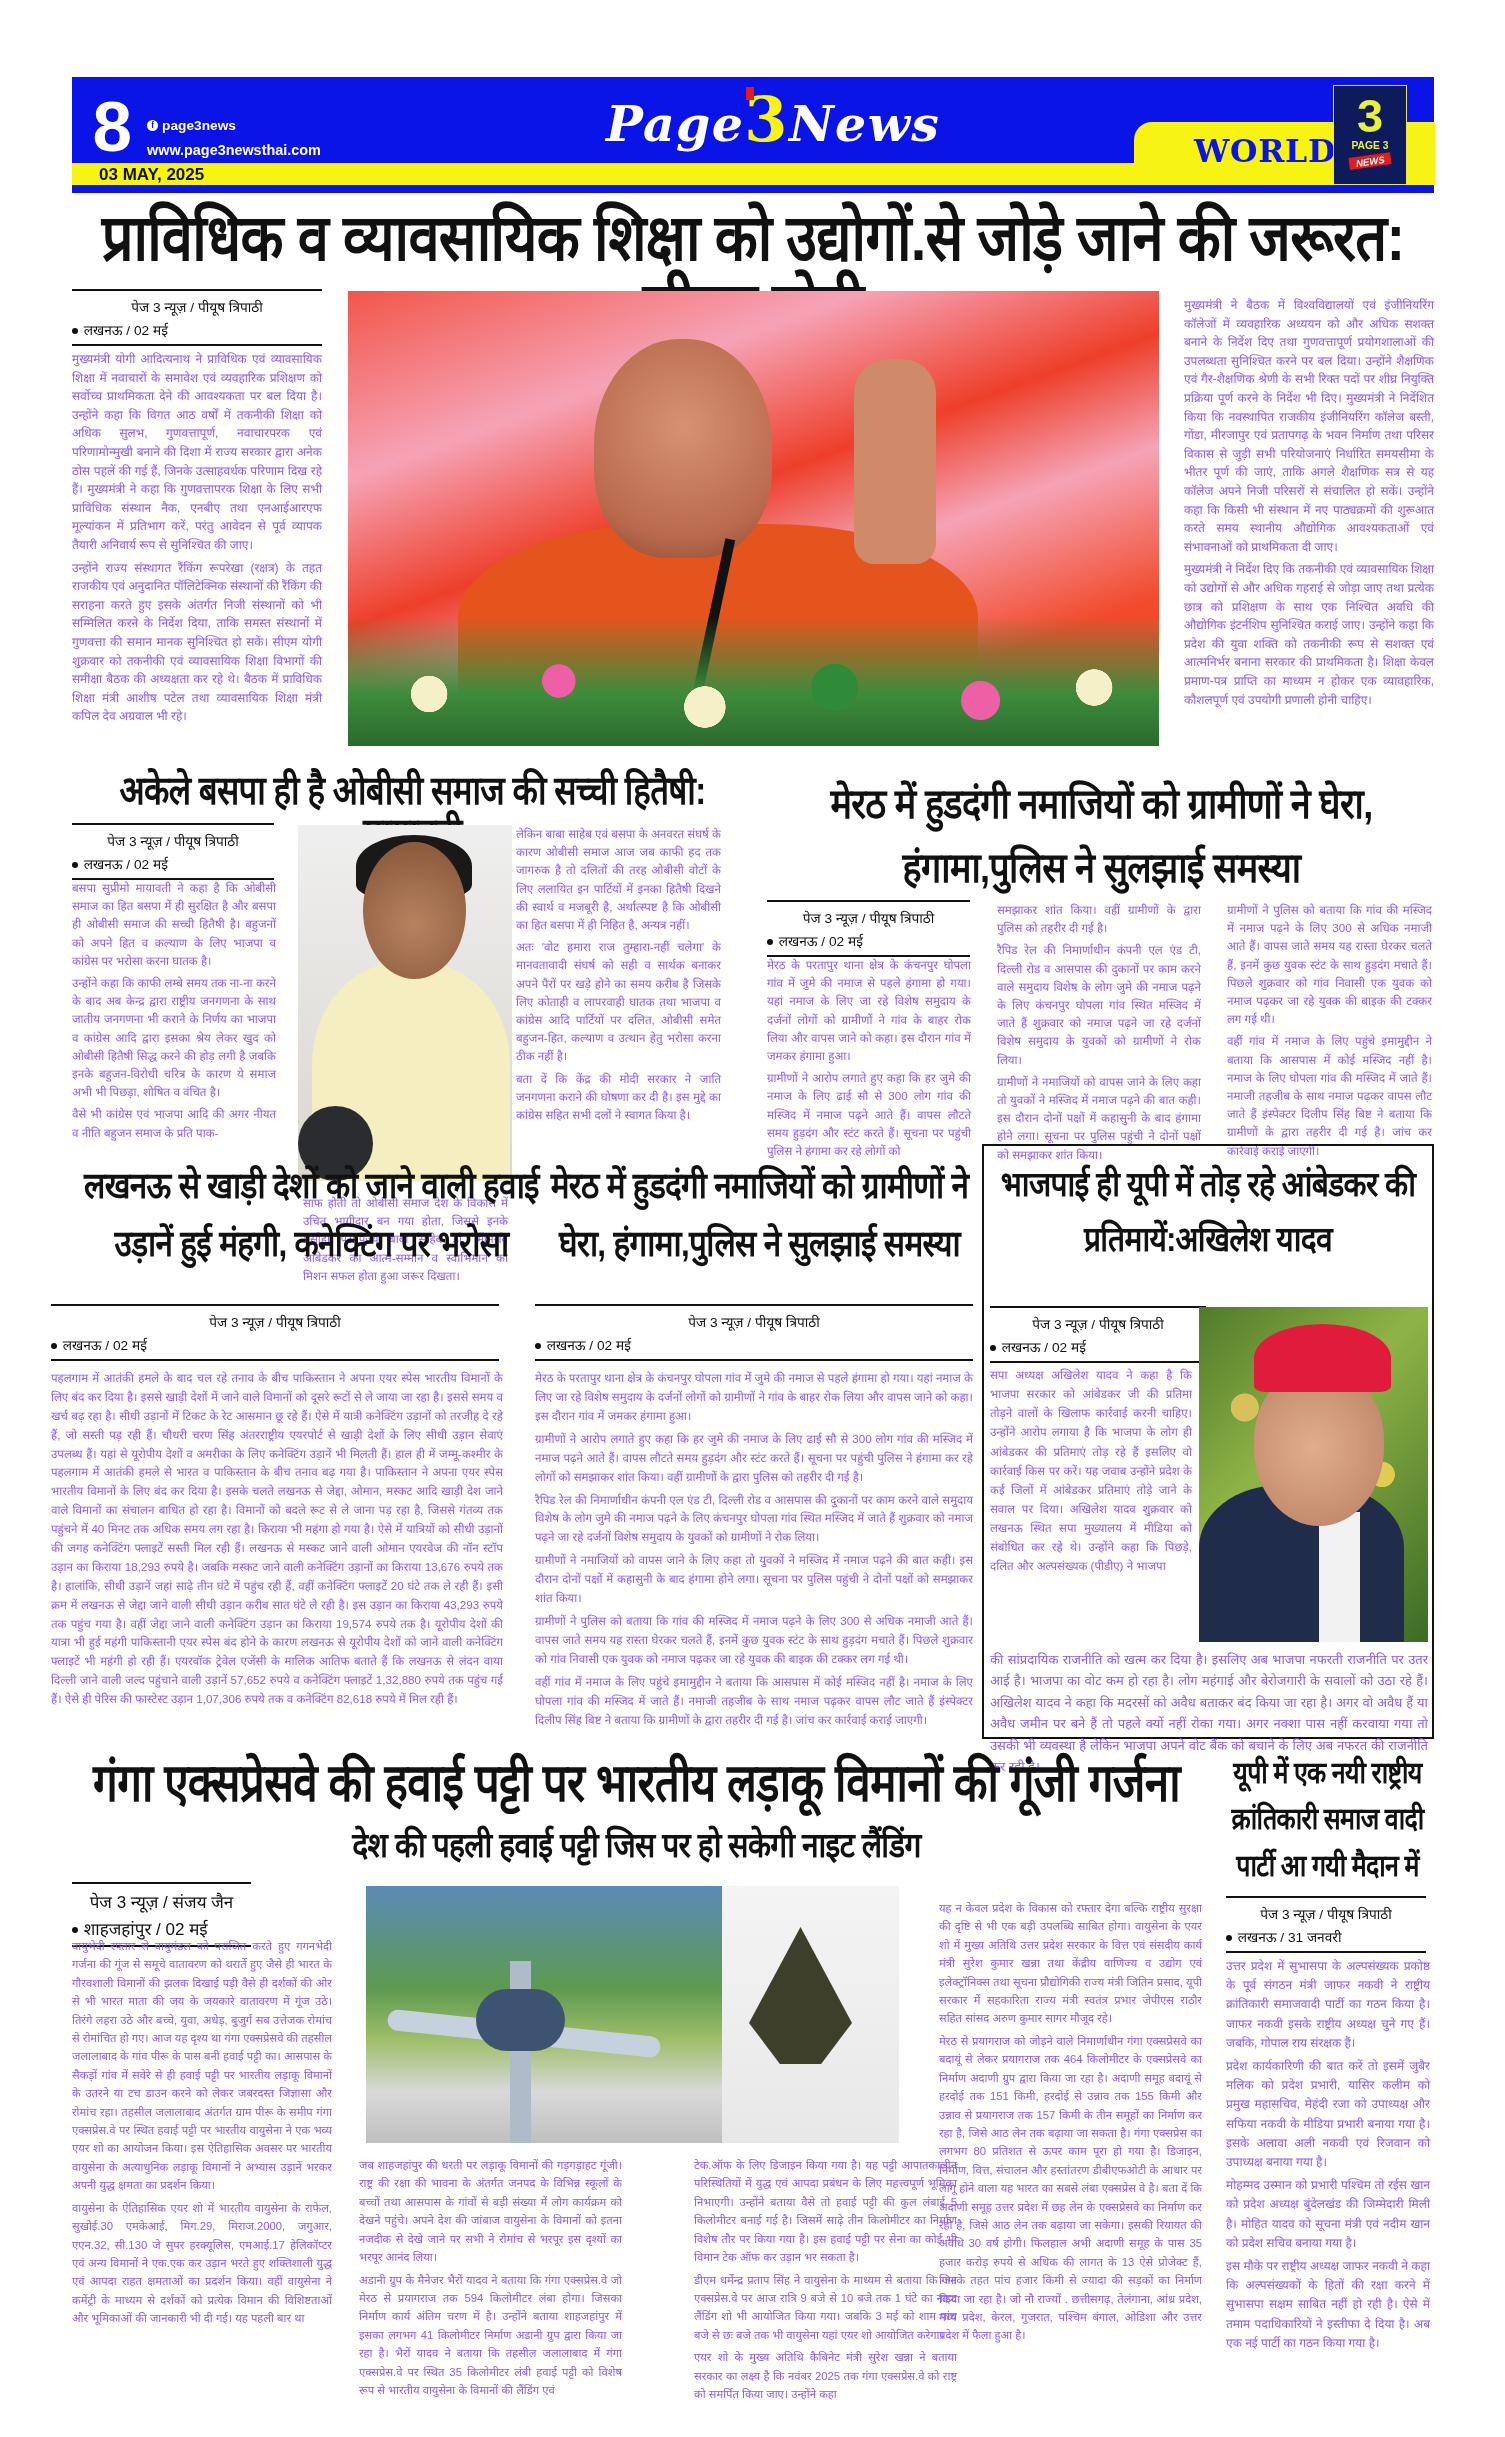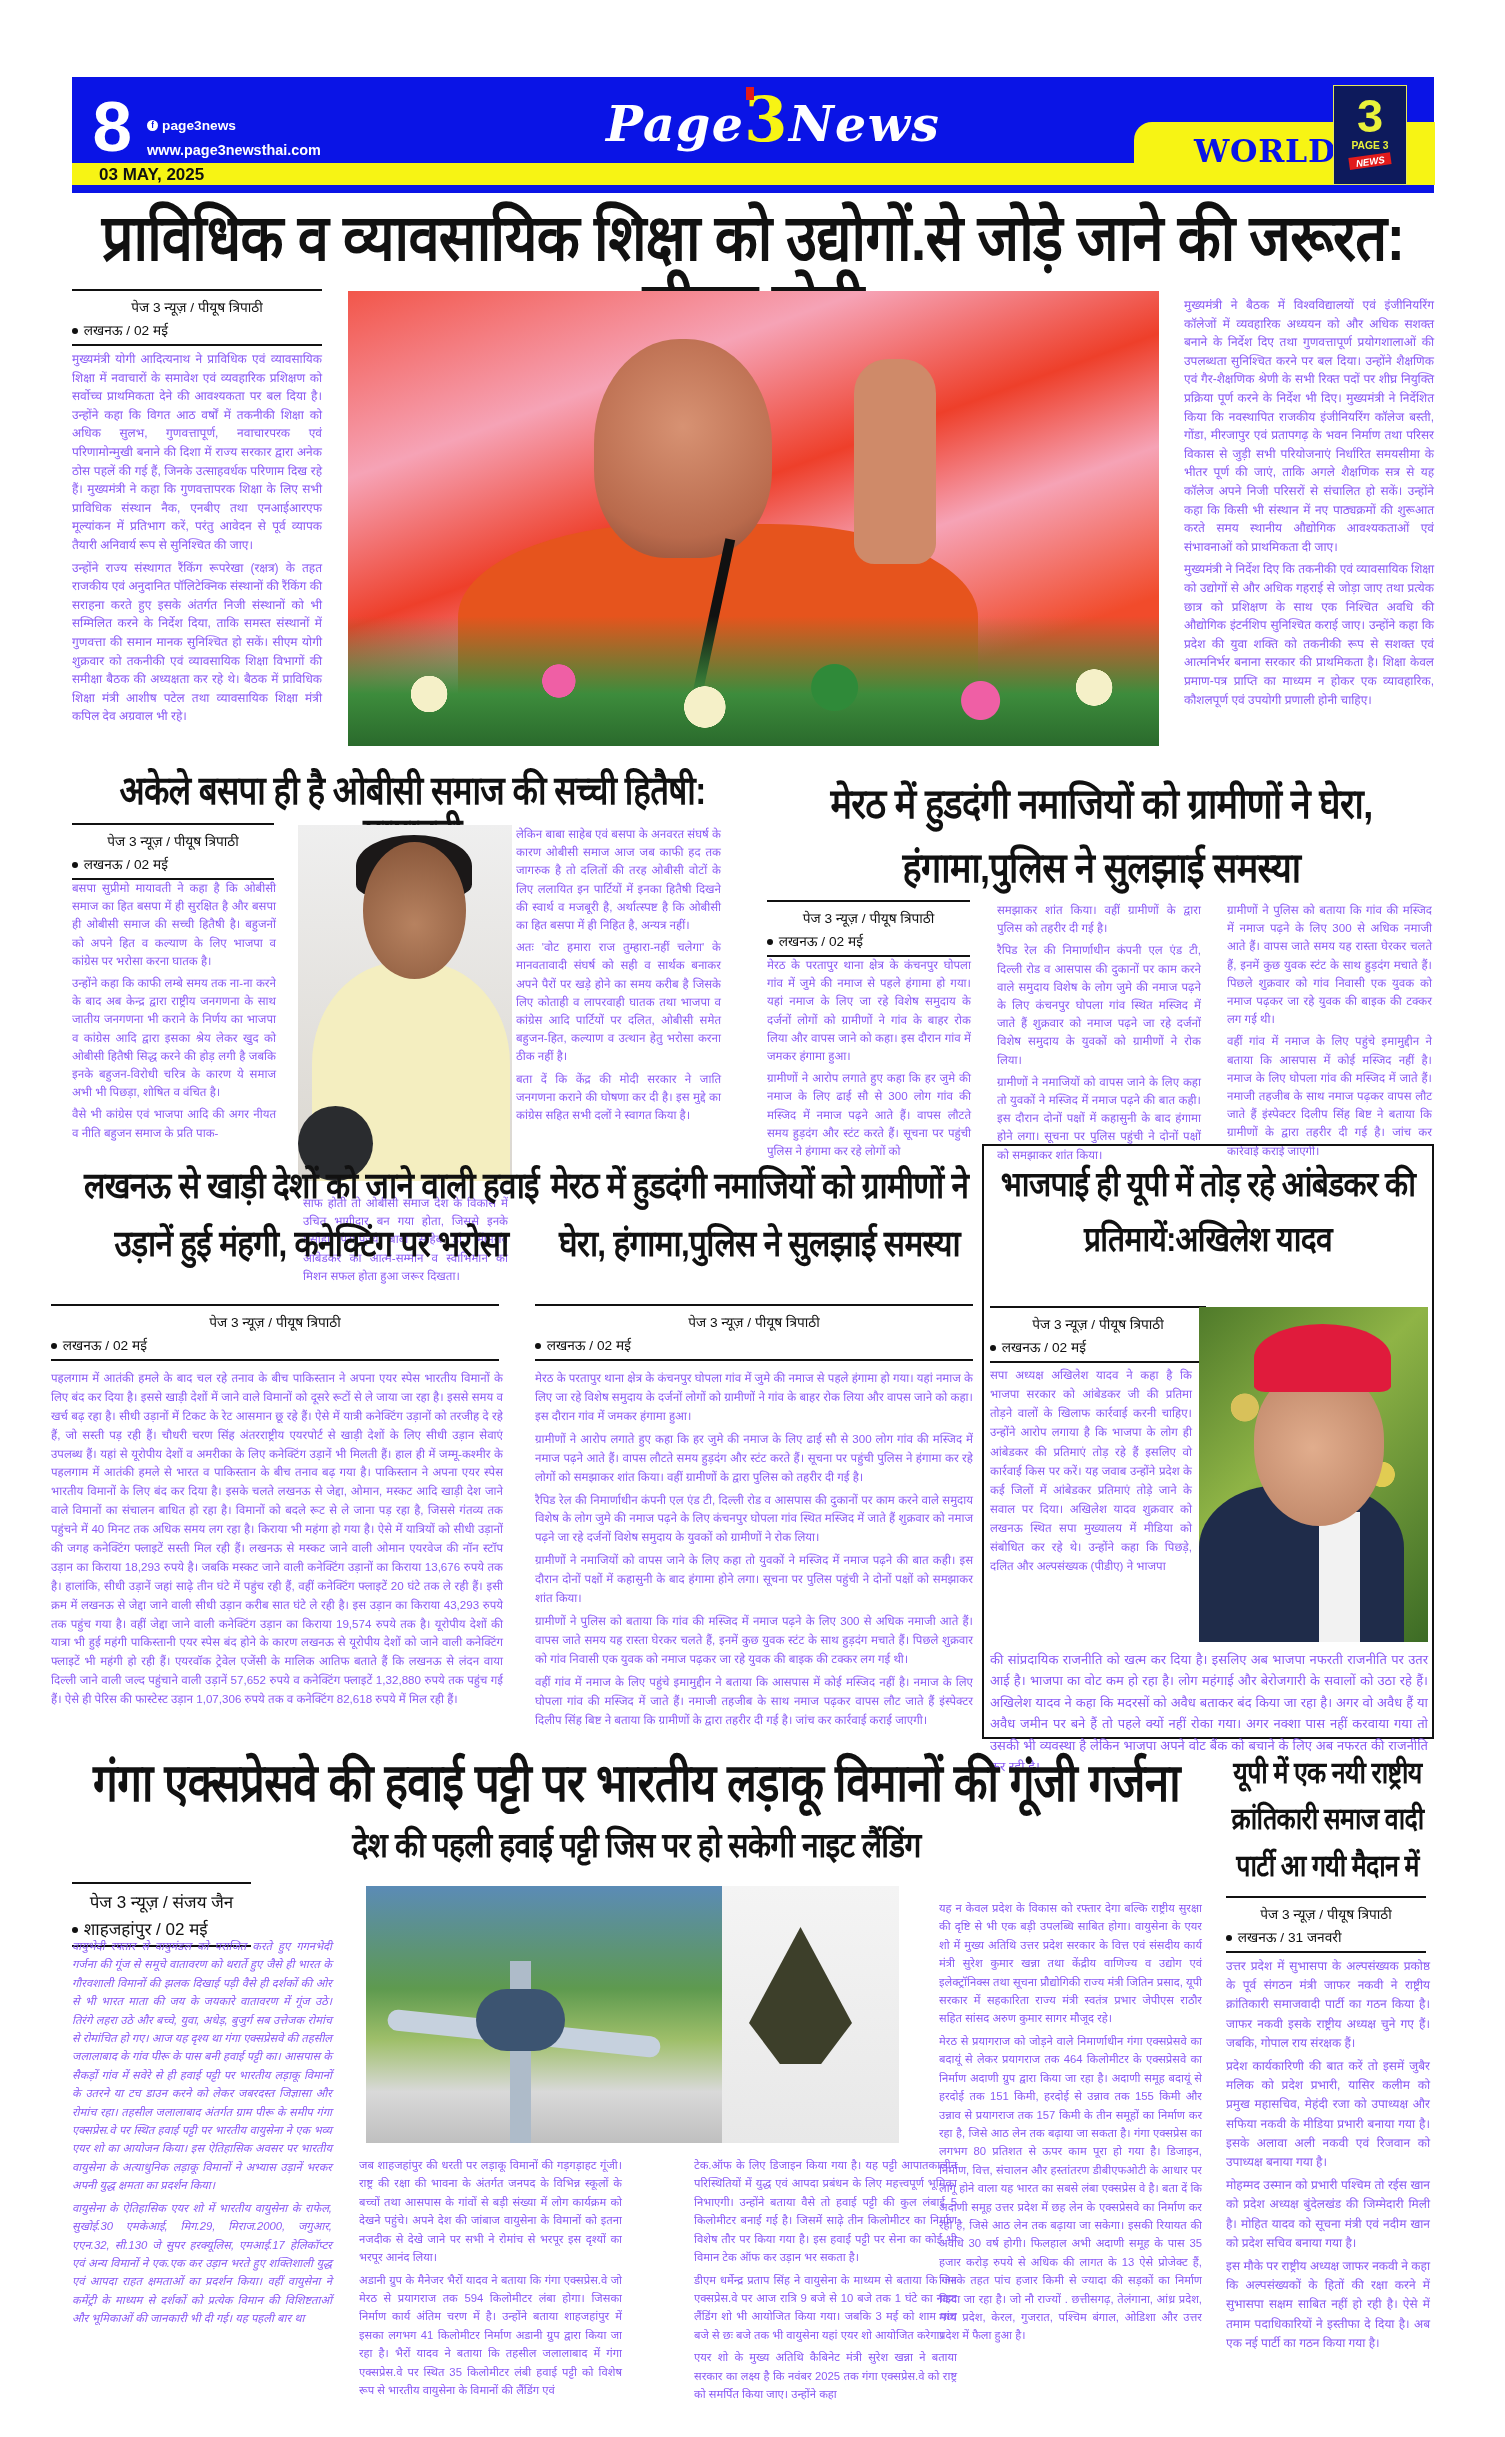--- a/index.html
+++ b/index.html
@@ -200,21 +200,21 @@
   <p>की सांप्रदायिक राजनीति को खत्म कर दिया है। इसलिए अब भाजपा नफरती राजनीति पर उतर आई है। भाजपा का वोट कम हो रहा है। लोग महंगाई और बेरोजगारी के सवालों को उठा रहे हैं। अखिलेश यादव ने कहा कि मदरसों को अवैध बताकर बंद किया जा रहा है। अगर वो अवैध हैं या अवैध जमीन पर बने हैं तो पहले क्यों नहीं रोका गया। अगर नक्शा पास नहीं करवाया गया तो उसकी भी व्यवस्था है लेकिन भाजपा अपने वोट बैंक को बचाने के लिए अब नफरत की राजनीति कर रही है।</p>
 </div>
 
 <div class="abs headline" style="left:72px; top:1755px; width:1129px; text-align:center; font-size:44px; transform:scaleY(1.2); transform-origin:top;">गंगा एक्सप्रेसवे की हवाई पट्टी पर भारतीय लड़ाकू विमानों की गूंजी गर्जना</div>
 <div class="abs headline" style="left:72px; top:1827px; width:1129px; text-align:center; font-size:30px; transform:scaleY(1.15); transform-origin:top;">देश की पहली हवाई पट्टी जिस पर हो सकेगी नाइट लैंडिंग</div>
 
 <div class="abs byline" style="left:72px; top:1882px; width:179px; font-size:17px;">
   <span class="by-1">पेज 3 न्यूज़ /  संजय जैन</span>
   <span class="by-2"><span class="dot"></span><span>शाहजहांपुर  / 02 मई</span></span>
 </div>
-<div class="abs body" style="left:72px; top:1937px; width:260px; font-size:11.3px; line-height:1.63;font-style:italic;">
+<div class="abs body" style="left:72px; top:1937px; width:260px; font-size:11.3px; line-height:1.63;">
   <p>वायुभेदी रफ्तार से वायुमंडल को पराजित करते हुए गगनभेदी गर्जना की गूंज से समूचे वातावरण को थरार्ते हुए जैसे ही भारत के गौरवशाली विमानों की झलक दिखाई पड़ी वैसे ही दर्शकों की ओर से भी भारत माता की जय के जयकारे वातावरण में गूंज उठे। तिरंगे लहरा उठे और बच्चे, युवा, अधेड़, बुजुर्ग सब उत्तेजक रोमांच से रोमांचित हो गए। आज यह दृश्य था गंगा एक्सप्रेसवे की तहसील जलालाबाद के गांव पीरू के पास बनी हवाई पट्टी का। आसपास के सैकड़ों गांव में सवेरे से ही हवाई पट्टी पर भारतीय लड़ाकू विमानों के उतरने या टच डाउन करने को लेकर जबरदस्त जिज्ञासा और रोमांच रहा। तहसील जलालाबाद अंतर्गत ग्राम पीरू के समीप गंगा एक्सप्रेस.वे पर स्थित हवाई पट्टी पर भारतीय वायुसेना ने एक भव्य एयर शो का आयोजन किया। इस ऐतिहासिक अवसर पर भारतीय वायुसेना के अत्याधुनिक लड़ाकू विमानों ने अभ्यास उड़ानें भरकर अपनी युद्ध क्षमता का प्रदर्शन किया।</p>
   <p>वायुसेना के ऐतिहासिक एयर शो में भारतीय वायुसेना के राफेल, सुखोई.30 एमकेआई, मिग.29, मिराज.2000, जगुआर, एएन.32, सी.130 जे सुपर हरक्यूलिस, एमआई.17 हेलिकॉप्टर एवं अन्य विमानों ने एक.एक कर उड़ान भरते हुए शक्तिशाली युद्ध एवं आपदा राहत क्षमताओं का प्रदर्शन किया। वहीं वायुसेना ने कमेंट्री के माध्यम से दर्शकों को प्रत्येक विमान की विशिष्टताओं और भूमिकाओं की जानकारी भी दी गई। यह पहली बार था</p>
 </div>
 
 <div class="abs photo jet1" style="left:366px; top:1886px; width:356px; height:257px;">
   <div class="abs jet1-tail"></div>
   <div class="abs jet1-wing"></div>
   <div class="abs jet1-engine"></div>
 </div>
 <div class="abs photo jet2" style="left:722px; top:1886px; width:177px; height:257px;">

